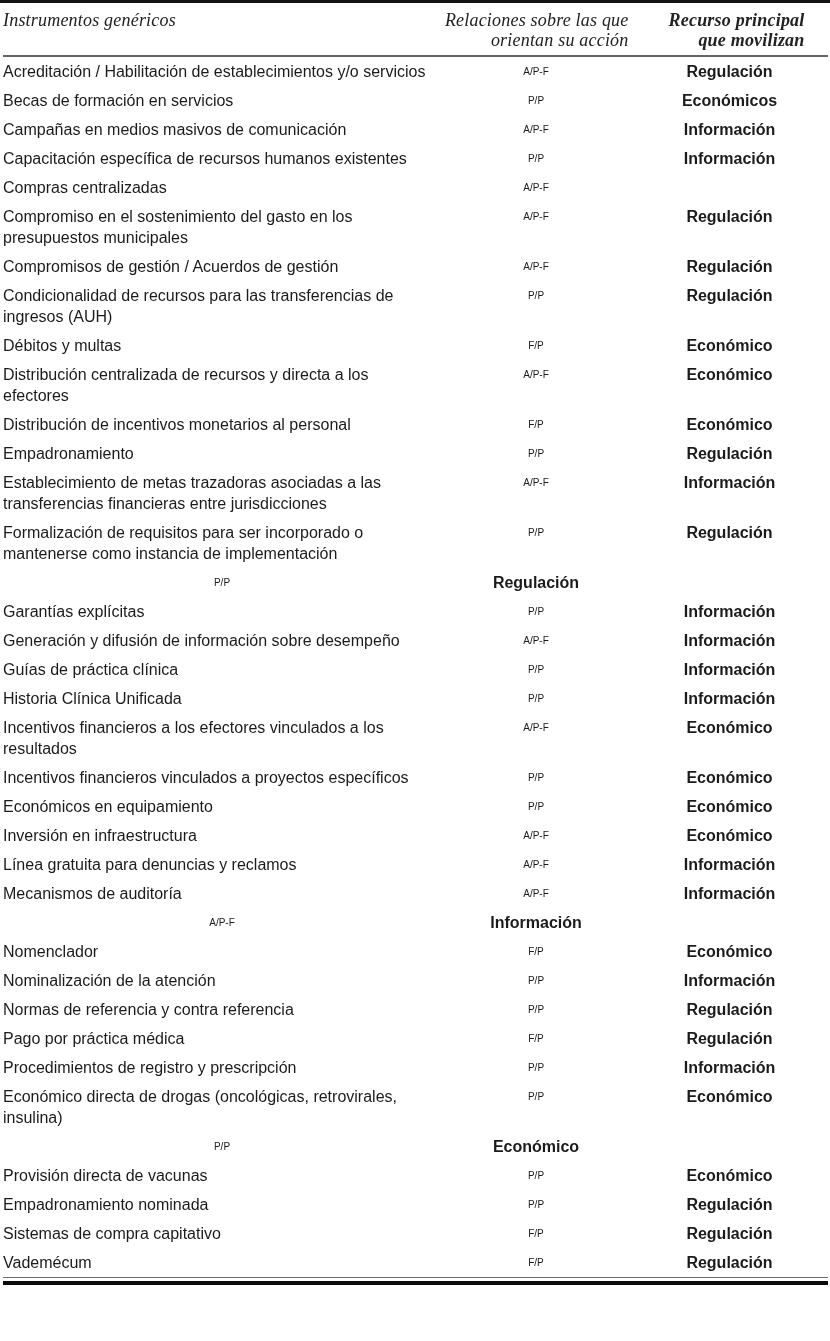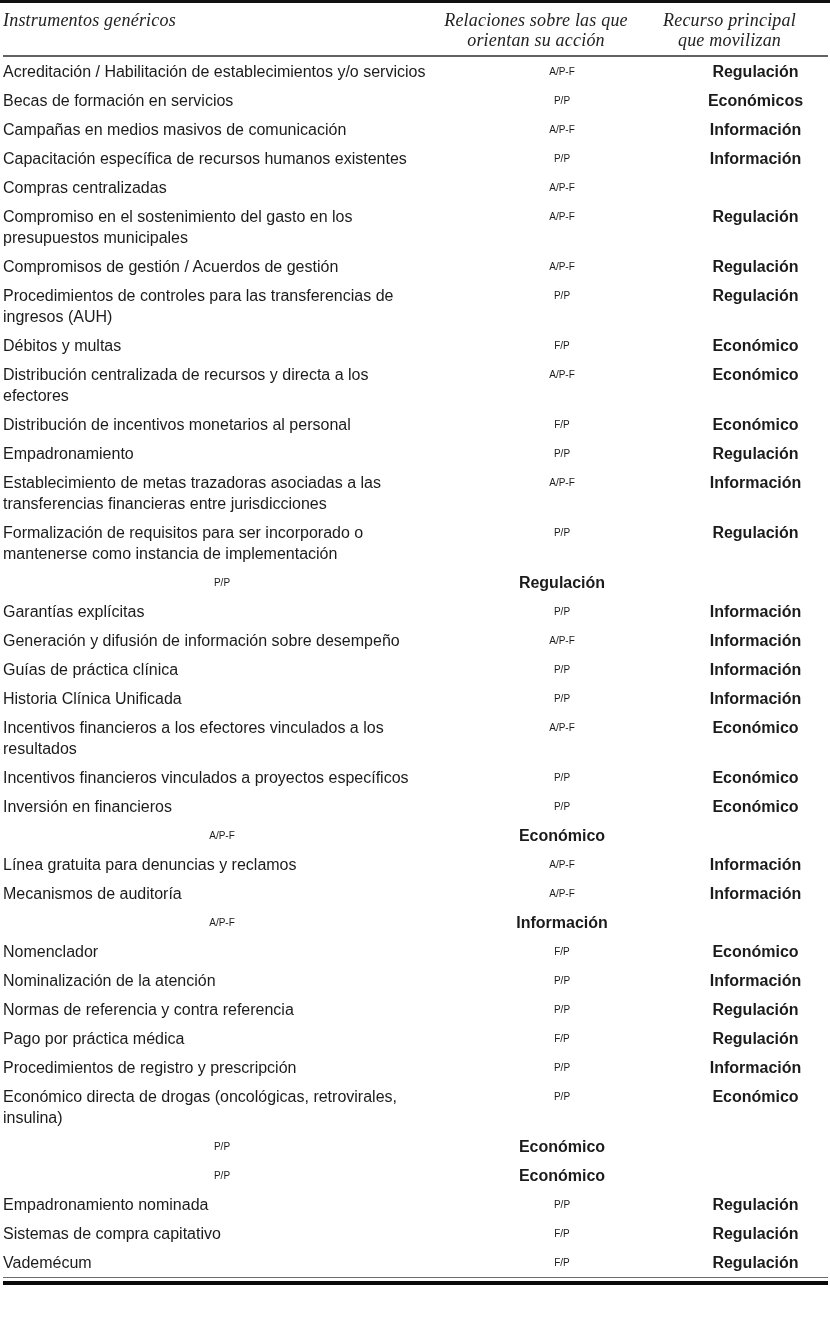--- a/index.html
+++ b/index.html
@@ -31,31 +31,30 @@
   }
   .th {
     font-family: "Liberation Serif", "DejaVu Serif", serif;
     font-style: italic;
     font-size: 18px;
     line-height: 20px;
     color: #222222;
     letter-spacing: 0.2px;
   }
   .th.col2, .th.col3 { text-align: center; }
-  .hwrap { display: inline-block; }
+  .hwrap { display: inline-block; text-align: right; }
   .hwrap.w2 { max-width: 185px; }
-  .hwrap.w3 { max-width: 150px; }
+  .hwrap.w3 { max-width: 150px; font-weight: bold; }
   
   .tbody { display: block; }
   .trow {
     display: grid;
     grid-template-columns: 438px 190px 1fr;
     align-items: start;
     padding: 4px 0;
-    gap: 26px;
   }
   .td {
     line-height: 21px;
     color: #1b1b1b;
   }
   .td.col1 {
     font-size: 16px;
     padding-right: 8px;
   }
   .td.col2 {
@@ -128,21 +127,21 @@
     <div class="td col3">Regulación</div>
   </div>
 
   <div class="trow">
     <div class="td col1">Compromisos de gestión / Acuerdos de gestión</div>
     <div class="td col2">A/P-F</div>
     <div class="td col3">Regulación</div>
   </div>
 
   <div class="trow">
-    <div class="td col1">Procedimientos de controles para las transferencias de ingresos (AUH)</div>
+    <div class="td col1">Condicionalidad de recursos para las transferencias de ingresos (AUH)</div>
     <div class="td col2">P/P</div>
     <div class="td col3">Regulación</div>
   </div>
 
   <div class="trow">
     <div class="td col1">Débitos y multas</div>
     <div class="td col2">F/P</div>
     <div class="td col3">Económico</div>
   </div>
 
@@ -211,26 +210,27 @@
     <div class="td col3">Económico</div>
   </div>
 
   <div class="trow">
     <div class="td col1">Incentivos financieros vinculados a proyectos específicos</div>
     <div class="td col2">P/P</div>
     <div class="td col3">Económico</div>
   </div>
 
   <div class="trow">
-    <div class="td col1">Inversión en financieros</div>
-    <div class="td col2">P/P</div>
-    <div class="td col3">Económico</div>
-  </div>
-
-  <div class="trow">
+    <div class="td col1">Económicos en equipamiento</div>
+    <div class="td col2">P/P</div>
+    <div class="td col3">Económico</div>
+  </div>
+
+  <div class="trow">
+    <div class="td col1">Inversión en infraestructura</div>
     <div class="td col2">A/P-F</div>
     <div class="td col3">Económico</div>
   </div>
 
   <div class="trow">
     <div class="td col1">Línea gratuita para denuncias y reclamos</div>
     <div class="td col2">A/P-F</div>
     <div class="td col3">Información</div>
   </div>
 
@@ -280,20 +280,21 @@
     <div class="td col2">P/P</div>
     <div class="td col3">Económico</div>
   </div>
 
   <div class="trow">
     <div class="td col2">P/P</div>
     <div class="td col3">Económico</div>
   </div>
 
   <div class="trow">
+    <div class="td col1">Provisión directa de vacunas</div>
     <div class="td col2">P/P</div>
     <div class="td col3">Económico</div>
   </div>
 
   <div class="trow">
     <div class="td col1">Empadronamiento nominada</div>
     <div class="td col2">P/P</div>
     <div class="td col3">Regulación</div>
   </div>
 

